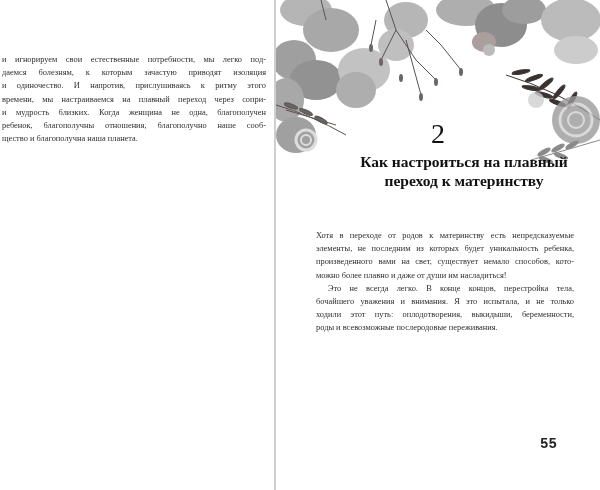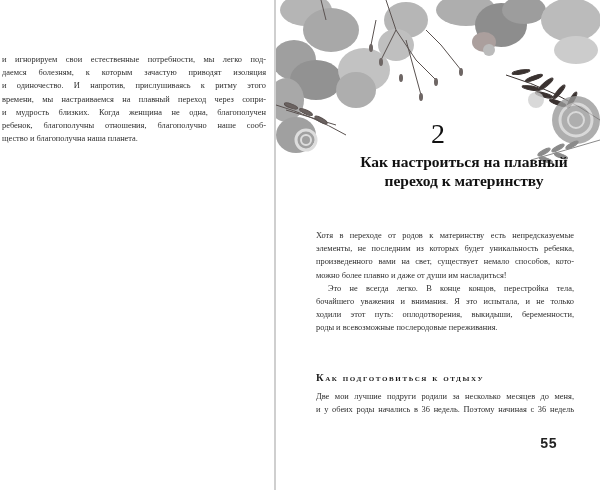--- a/index.html
+++ b/index.html
@@ -138,21 +138,16 @@
     <span class="line">Хотя в переходе от родов к материнству есть непредсказуемые</span>
     <span class="line">элементы, не последним из которых будет уникальность ребенка,</span>
     <span class="line">произведенного вами на свет, существует немало способов, кото-</span>
     <span class="line last">можно более плавно и даже от души им насладиться!</span>
     <span class="line indent">Это не всегда легко. В конце концов, перестройка тела,</span>
     <span class="line">бочайшего уважения и внимания. Я это испытала, и не только</span>
     <span class="line">ходили этот путь: оплодотворения, выкидыши, беременности,</span>
     <span class="line last">роды и всевозможные послеродовые переживания.</span>
   </div>
 
-  <div class="section-heading">Как подготовиться к отдыху</div>
 
-  <div class="body-text right-text2">
-    <span class="line" style="display:block;white-space:nowrap;text-align-last:justify;">Две мои лучшие подруги родили за несколько месяцев до меня,</span>
-    <span class="line" style="display:block;white-space:nowrap;text-align-last:justify;">и у обеих роды начались в 36 недель. Поэтому начиная с 36 недель</span>
-  </div>
 
   <div class="page-number">55</div>
 </div>
 
 </body></html>

